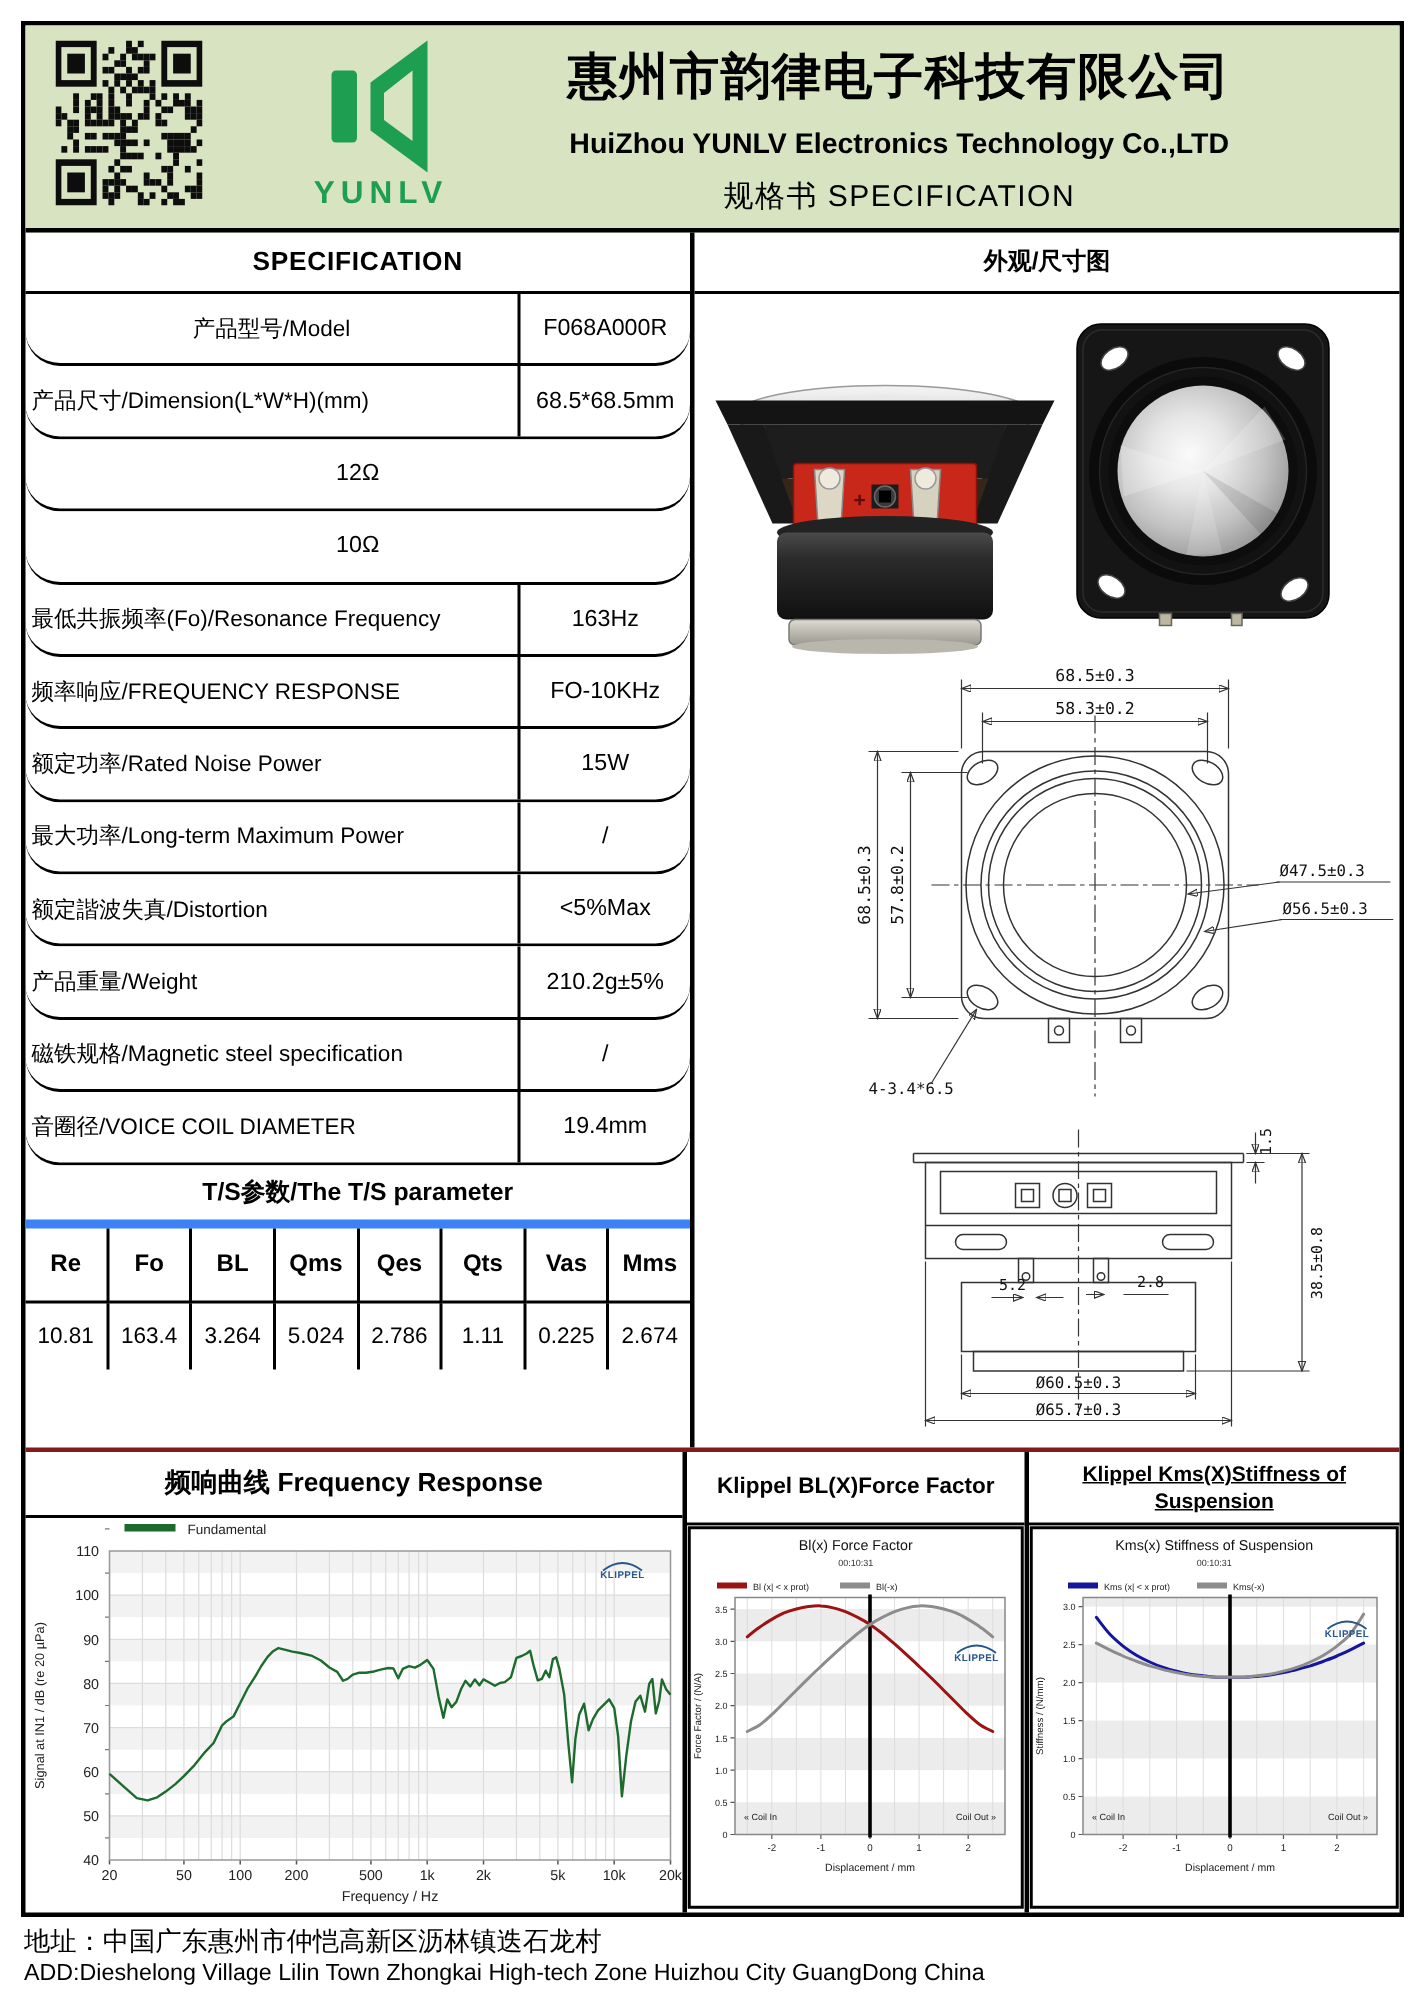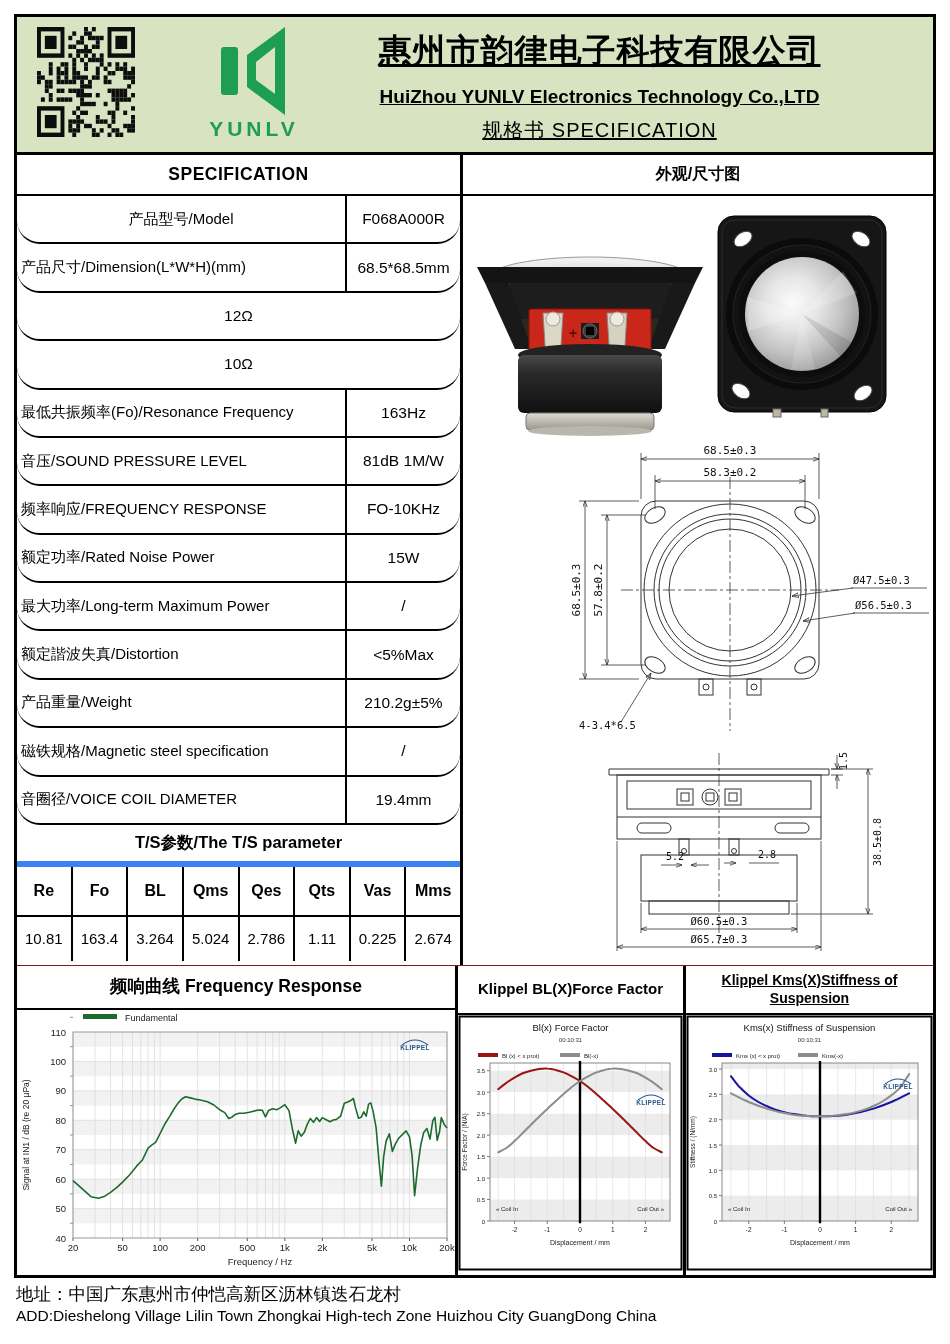--- a/index.html
+++ b/index.html
@@ -6,21 +6,21 @@
   body{background:#888;margin:0;}
   .sheet{position:relative;width:950px;height:1344px;background:#fff;color:#000;
          font-family:"Liberation Sans","DejaVu Sans",sans-serif;overflow:hidden;}
   .frame{position:absolute;left:14px;top:14px;width:922px;height:1264px;border:3px solid #000;}
   
   .hdr{position:absolute;left:0;top:0;width:916px;height:138px;background:#d8e3c1;border-bottom:3px solid #000;}
   .hdr .qr{position:absolute;left:20px;top:10px;}
   .logo-mark{position:absolute;left:198px;top:8px;}
   .logo-text{position:absolute;left:172px;top:100px;width:130px;text-align:center;
              font-weight:bold;font-size:21px;color:#1e9e50;letter-spacing:4px;}
-  .hdr-titles{position:absolute;left:300px;top:0;width:565px;height:135px;text-align:center;text-decoration:underline;}
+  .hdr-titles{position:absolute;left:300px;top:0;width:565px;height:135px;text-align:center;}
   .company-cn{margin-top:12px;font-size:33px;font-weight:600;letter-spacing:1px;}
   .company-en{margin-top:12px;font-size:19px;font-weight:bold;}
   .doc-type{margin-top:9px;font-size:20px;letter-spacing:1px;}
   
   .spec-col{position:absolute;left:0;top:138px;width:446px;height:810px;border-right:3px solid #000;}
   .spec-title{height:41px;border-bottom:2px solid #000;display:flex;align-items:center;justify-content:center;
               font-weight:bold;font-size:17.5px;letter-spacing:.5px;}
   .spec-row{display:flex;height:48.385px;border-bottom:2px solid #000;border-radius:23px;}
   .spec-row .lbl{flex:0 0 330px;border-right:2px solid #000;display:flex;align-items:center;
                  padding:0 4px;font-size:15px;}
@@ -32,21 +32,21 @@
   .ts-cell{flex:1;display:flex;align-items:center;justify-content:center;border-right:2px solid #000;}
   .ts-cell:last-child{border-right:none;}
   .ts-head .ts-cell{height:50px;border-bottom:2px solid #000;font-weight:bold;font-size:16px;}
   .ts-vals .ts-cell{height:44px;font-size:15px;}
   
   .app-col{position:absolute;left:446px;top:138px;width:470px;height:810px;}
   .app-title{height:41px;border-bottom:2px solid #000;display:flex;align-items:center;justify-content:center;
              font-weight:bold;font-size:16px;}
   .app-col svg{position:absolute;}
   
-  .charts-row{position:absolute;left:0;top:948px;width:916px;height:310px;border-top:1px solid #7f1d1d;display:flex;}
+  .charts-row{position:absolute;left:0;top:948px;width:916px;height:310px;border-top:3px solid #7f1d1d;display:flex;}
   .panel{height:100%;}
   .panel-fr{width:441px;border-right:3px solid #000;}
   .panel-bl{width:228px;border-right:3px solid #000;}
   .panel-kms{width:247px;text-decoration:underline;}
   .panel-title{border-bottom:2px solid #000;display:flex;align-items:center;justify-content:center;
                text-align:center;font-weight:bold;line-height:1.25;}
   .panel-fr .panel-title{height:44px;font-size:17.5px;}
   .panel-bl .panel-title{height:49px;font-size:15px;padding:0 18px;}
   .panel-kms .panel-title{height:49px;font-size:14px;padding:0 10px;}
   
@@ -288,24 +288,20 @@
           </div>
           <div class="spec-row">
             <div class="val">12Ω</div>
           </div>
           <div class="spec-row">
             <div class="val">10Ω</div>
           </div>
           <div class="spec-row">
             <div class="lbl">最低共振频率(Fo)/Resonance Frequency</div>
             <div class="val">163Hz</div>
-          </div>
-          <div class="spec-row">
-            <div class="lbl">音压/SOUND PRESSURE LEVEL</div>
-            <div class="val">81dB 1M/W</div>
           </div>
           <div class="spec-row">
             <div class="lbl">频率响应/FREQUENCY RESPONSE</div>
             <div class="val">FO-10KHz</div>
           </div>
           <div class="spec-row">
             <div class="lbl">额定功率/Rated Noise Power</div>
             <div class="val">15W</div>
           </div>
           <div class="spec-row">

